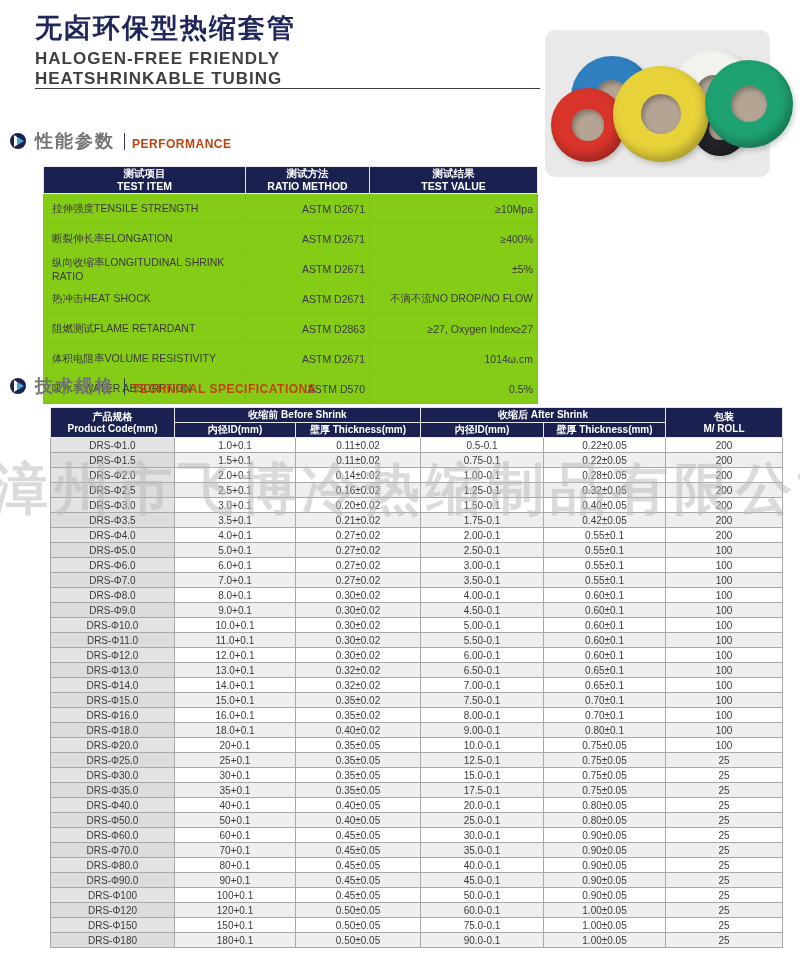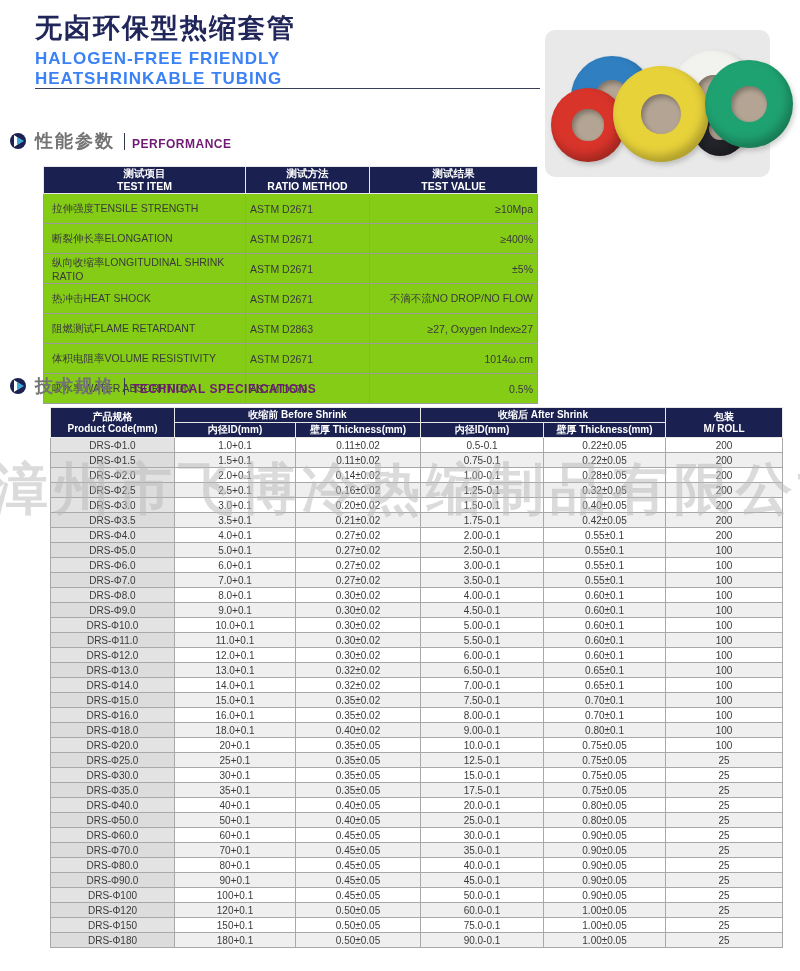--- a/index.html
+++ b/index.html
@@ -4,21 +4,21 @@
 <style>
   * { margin:0; padding:0; box-sizing:border-box; }
   html,body { background:#fff; }
   body { font-family:"Liberation Sans","DejaVu Sans",sans-serif; color:#3a3a3a; }
   .page { position:relative; width:800px; height:971px; background:#fff; overflow:hidden; }
 
   
   .page-title { position:absolute; left:35px; top:10px; font-size:27px; font-weight:bold;
     color:#20265a; letter-spacing:2px; }
   .page-subtitle { position:absolute; left:35px; top:49px; font-size:17px; line-height:20px;
-    color:#3b82f6; font-weight:bold; letter-spacing:1px; }
+    color:#404040; font-weight:bold; letter-spacing:1px; }
   .title-rule { position:absolute; left:35px; top:88px; width:505px; height:1px; background:#3a3f55; }
 
   
   .product-photo { position:absolute; left:545px; top:30px; width:225px; height:147px;
     background:#e9e9e9; border-radius:10px; }
   .rolls { position:absolute; inset:0; }
   .roll { position:absolute; border-radius:50%; box-shadow:inset -4px -6px 10px rgba(0,0,0,.25), 2px 3px 5px rgba(0,0,0,.18); }
   .core { position:absolute; inset:29%; border-radius:50%; box-shadow:inset 2px 3px 5px rgba(0,0,0,.3); }
   .roll-blue   { left:26px;  top:26px; width:82px; height:82px; }
   .roll-red    { left:6px;   top:58px; width:74px; height:74px; }
@@ -32,33 +32,33 @@
   .section-head.perf-head { top:129px; }
   .section-head.spec-head { top:374px; }
   .bullet { width:16px; height:16px; border-radius:50%; background:#1b2150; position:relative;
     display:inline-block; margin-right:9px; flex:0 0 auto; }
   .bullet::before { content:''; position:absolute; left:4px; top:2px;
     border-left:9px solid #fff; border-top:6px solid transparent; border-bottom:6px solid transparent; }
   .bullet::after { content:''; position:absolute; left:7px; top:4px;
     border-left:7px solid #3ea7dc; border-top:4px solid transparent; border-bottom:4px solid transparent; }
   .sec-cn { font-size:18px; font-weight:bold; color:#737373; letter-spacing:2px; }
   .sec-bar { display:inline-block; width:1px; height:17px; background:#33384e; margin:0 7px 0 9px; }
-  .sec-en { font-size:12px; font-weight:bold; color:#701a75; letter-spacing:.5px; position:relative; top:3px; }
+  .sec-en { font-size:12px; font-weight:bold; color:#c2410c; letter-spacing:.5px; position:relative; top:3px; }
 
   
   table { border-collapse:collapse; table-layout:fixed; }
   .perf-table { position:absolute; left:43px; top:166px; width:494px; font-size:11px; }
   .perf-table th { background:#1a2050; color:#fff; font-weight:bold; border:1px solid #fff;
     height:18px; text-align:center; font-size:10.5px; line-height:13px; }
   .perf-table thead tr th { border:1px solid #e8e8e8; outline:none; }
   .perf-table th span { display:block; }
   .perf-table td { border:1px solid #9b9b9b; height:30px; padding:0 4px; background:#84cc16; font-size:10.5px; }
   .perf-table { border:1px solid #8a8a8a; }
   .perf-table td.c-item  { text-align:left; padding-left:8px; }
-  .perf-table td.c-method{ text-align:left; }
+  .perf-table td.c-method{ text-align:right; }
   .perf-table td.c-value { text-align:right; padding-left:10px; }
   .perf-table .w-item  { width:202px; }
   .perf-table .w-method{ width:124px; }
   .perf-table .w-value { width:168px; }
 
   
   .spec-table { position:absolute; left:50px; top:407px; width:732px; font-size:10px; border:1px solid #8a8a8a; }
   .spec-table th { background:#1a2050; color:#fff; font-weight:bold; border:1px solid #e8e8e8;
     text-align:center; font-size:10px; line-height:12px; height:15px; padding:1px 0; }
   .spec-table th span { display:block; }

